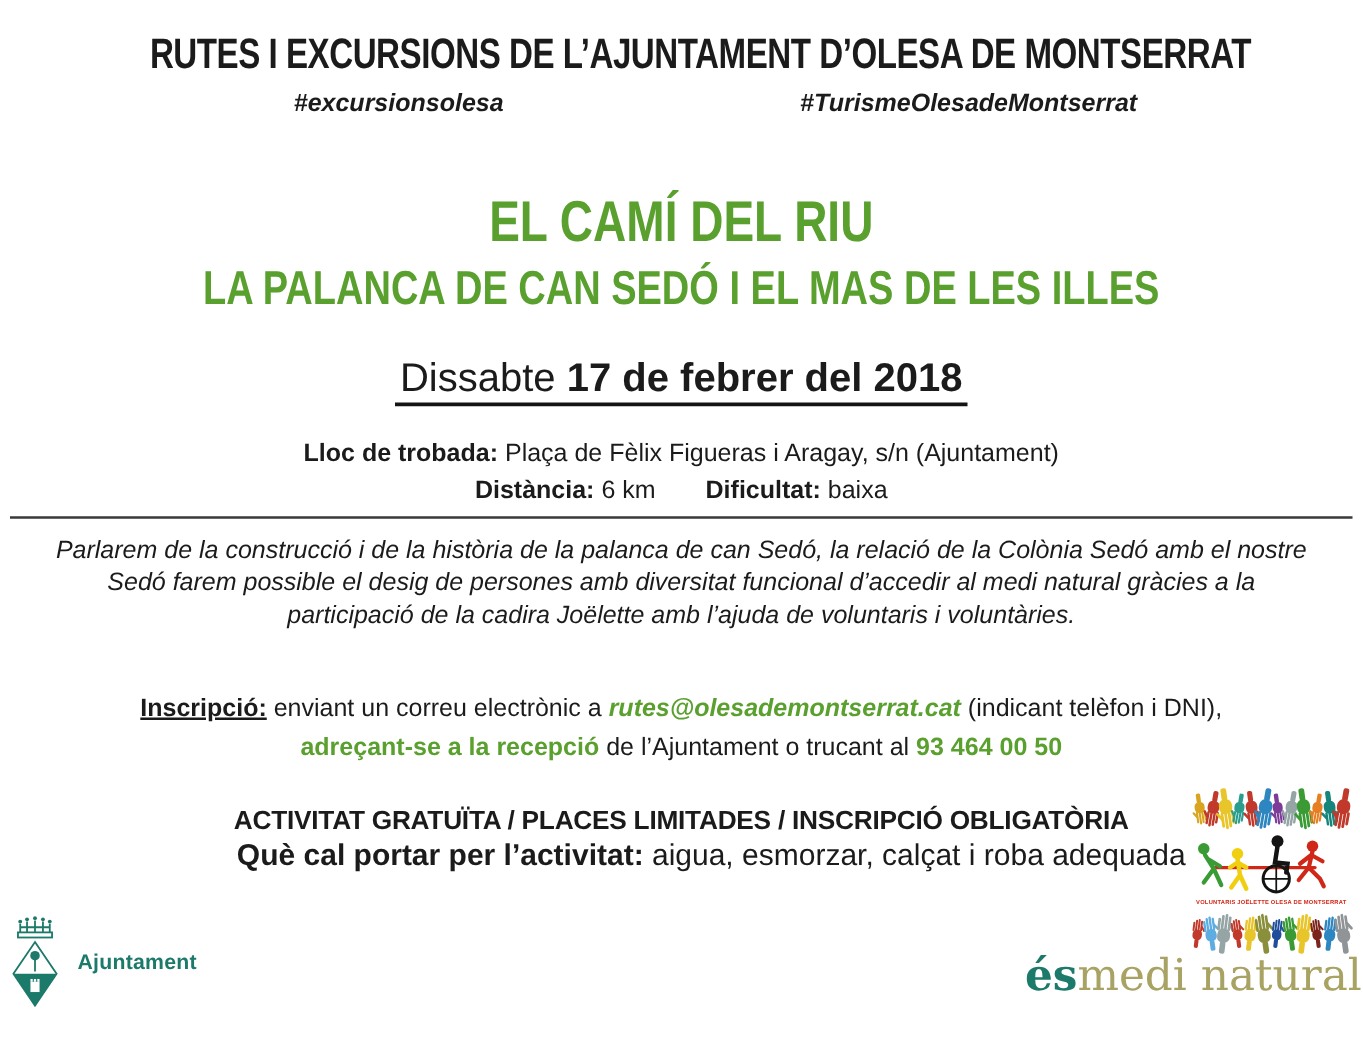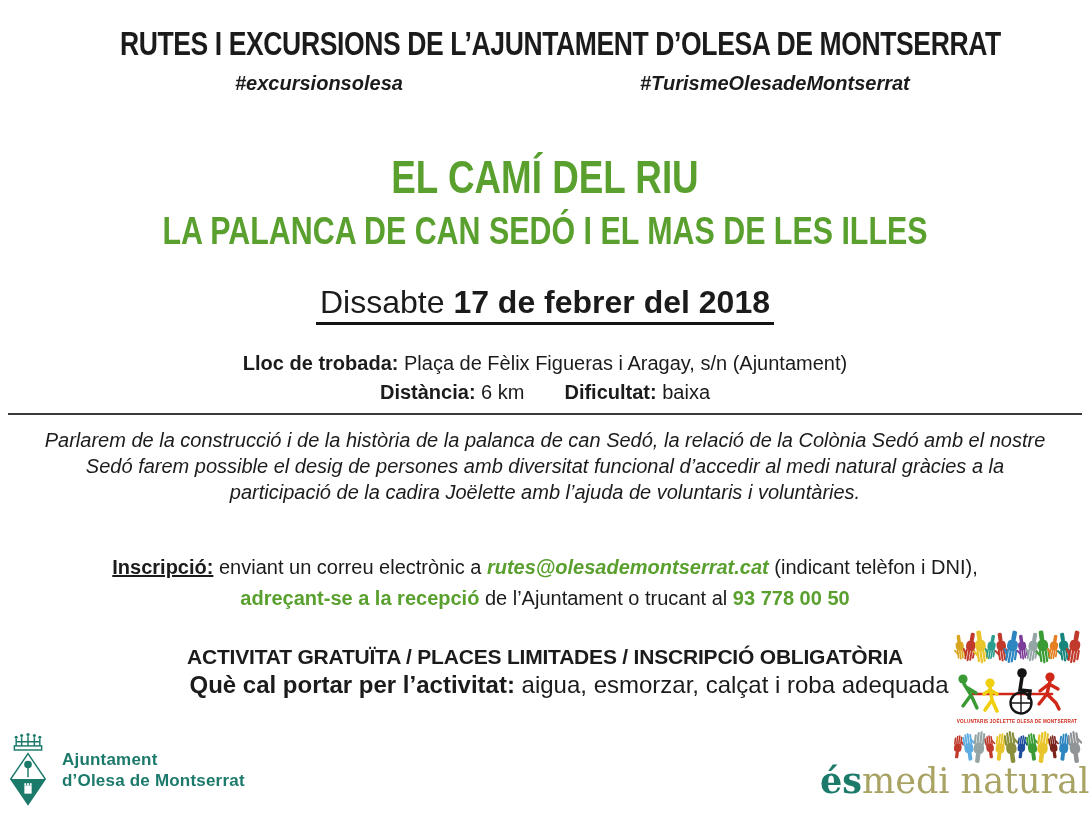--- a/index.html
+++ b/index.html
@@ -75,21 +75,21 @@
 <hr class="rule">
 
 <div class="abs description">
   <div>Parlarem de la construcció i de la història de la palanca de can Sedó, la relació de la Colònia Sedó amb el nostre</div>
   <div>Sedó farem possible el desig de persones amb diversitat funcional d’accedir al medi natural gràcies a la</div>
   <div>participació de la cadira Joëlette amb l’ajuda de voluntaris i voluntàries.</div>
 </div>
 
 <div class="abs inscription">
   <span class="label-underline">Inscripció:</span><span> enviant un correu electrònic a </span><span class="green-bold email">rutes@olesademontserrat.cat</span><span> (indicant telèfon i DNI),</span><br>
-  <span class="green-bold">adreçant-se a la recepció</span><span> de l’Ajuntament o trucant al </span><span class="green-bold">93 778 00 50</span>
+  <span class="green-bold">adreçant-se a la recepció</span><span> de l’Ajuntament o trucant al </span><span class="green-bold">93 464 00 50</span>
 </div>
 
 <div class="abs conditions">ACTIVITAT GRATUÏTA / PLACES LIMITADES / INSCRIPCIÓ OBLIGATÒRIA</div>
 
 <div class="abs bring">
   <b>Què cal portar per l’activitat:</b><span> aigua, esmorzar, calçat i roba adequada</span>
 </div>
 
 <div class="joelette">
   <svg viewBox="0 0 134 140" width="134" height="140">
@@ -164,19 +164,18 @@
     <polygon points="3,52 41,52 22,80" fill="#1c7a6b"></polygon>
     <line x1="22" y1="38" x2="22" y2="50" stroke="#1c7a6b" stroke-width="1.6"></line>
     <circle cx="22" cy="36" r="4.2" fill="#1c7a6b"></circle>
     <rect x="18" y="59" width="8" height="9" fill="#ffffff"></rect>
     <rect x="18" y="56.5" width="2" height="2.5" fill="#ffffff"></rect>
     <rect x="21" y="56.5" width="2" height="2.5" fill="#ffffff"></rect>
     <rect x="24" y="56.5" width="2" height="2.5" fill="#ffffff"></rect>
   </svg>
   <div class="council-name">
     <div>Ajuntament</div>
-    <div>d’Olesa de Montserrat</div>
   </div>
 </div>
 
 <div class="brand">
   <span class="b1">és</span><span class="b2">medi natural</span>
 </div>
 
 </body></html>

